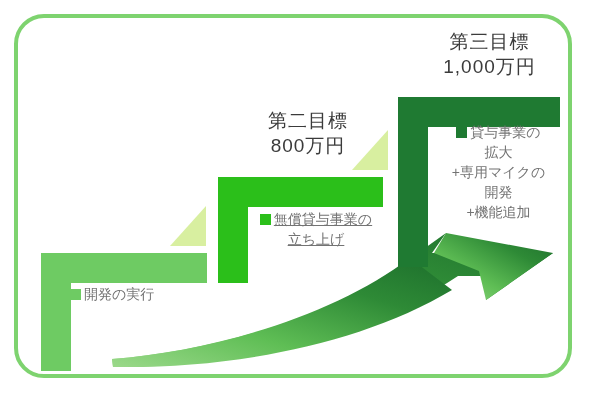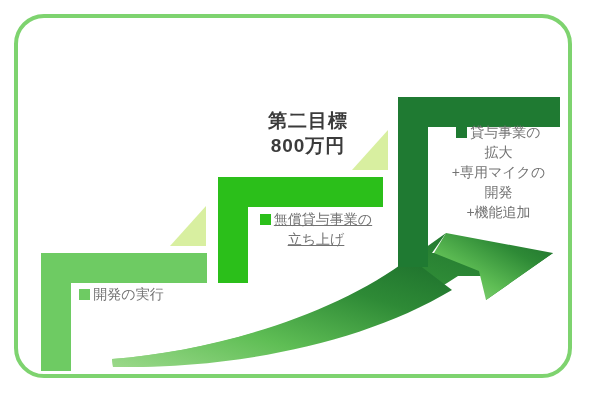--- a/index.html
+++ b/index.html
@@ -78,35 +78,35 @@
   .heading {
     position: absolute;
     text-align: center;
     color: #3B3B3B;
     font-size: 19px;
     line-height: 25px;
     letter-spacing: 1px;
     white-space: pre;
   }
   #head1 { left: 55px;  top: 185px; width: 150px; }
-  #head2 { left: 233px; top: 108px; width: 150px; font-weight: bold; }
+  #head2 { left: 233px; top: 108px; width: 150px; }
   #head3 { left: 412px; top: 29px;  width: 155px; }
 
   
   .caption {
     position: absolute;
     color: #737373;
     font-size: 14px;
     line-height: 20px;
   }
   .caption .lines {
     display: block;
     white-space: pre-line;
   }
-  #cap1 { left: 54px;  top: 284px; width: 135px; text-align: center; }
+  #cap1 { left: 70px;  top: 284px; width: 135px; text-align: left; }
   #cap2 { left: 246px; top: 209px; width: 140px; text-align: center; text-decoration: underline; }
   #cap3 { left: 436px; top: 122px; width: 125px; text-align: center; }
   .sq {
     display: inline-block;
     width: 11px;
     height: 11px;
     margin-right: 3px;
     vertical-align: -1px;
   }
   #cap1 .sq { background: #6ECB63; }
@@ -168,20 +168,22 @@
     <div class="vert"></div>
   </div>
 
   <div class="bar" id="bar3">
     <div class="horiz"></div>
     <div class="vert"></div>
   </div>
 
   <div class="heading" id="head2">第二目標
 800万円</div>
+  <div class="heading" id="head3">第三目標
+1,000万円</div>
 
   <div class="caption" id="cap1">
     <span class="sq"></span><span class="lines" style="display: inline; white-space: pre-line;">開発の実行</span>
   </div>
 
   <div class="caption" id="cap2">
     <span class="sq"></span><span class="lines" style="display: inline; white-space: pre-line;">無償貸与事業の
 立ち上げ</span>
   </div>
 

